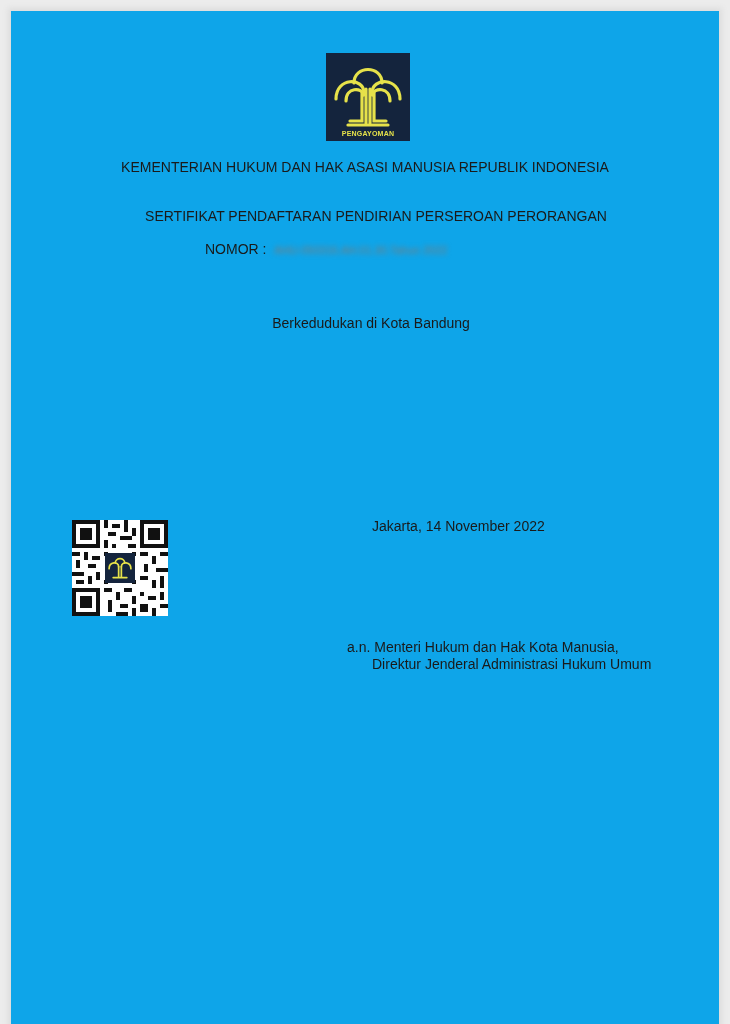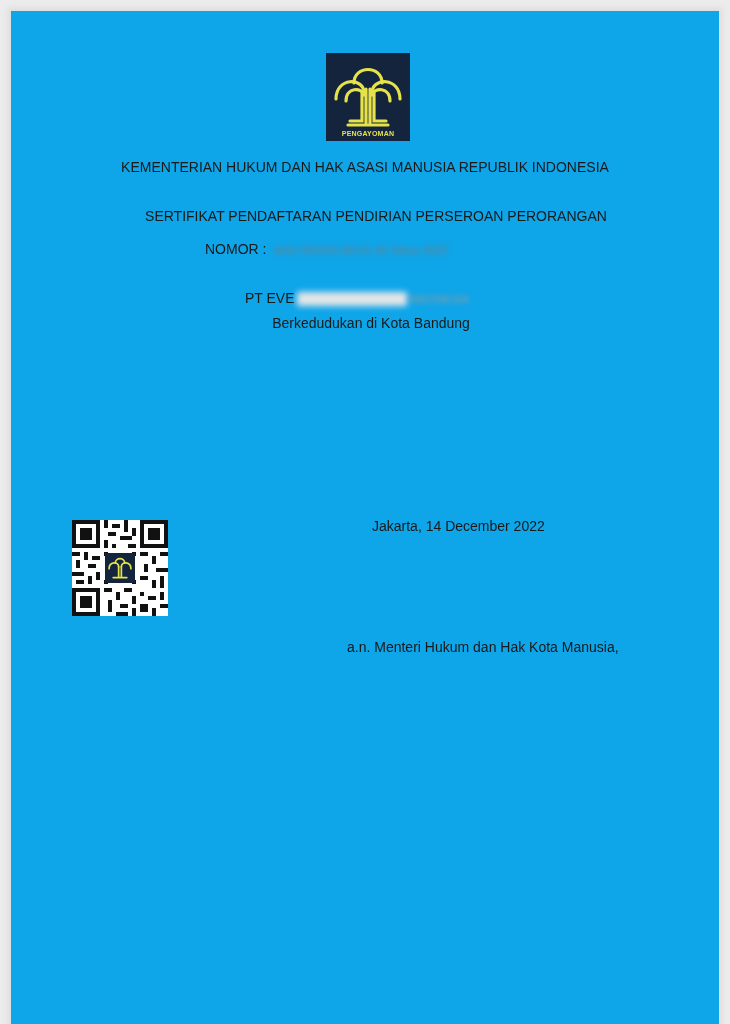--- a/index.html
+++ b/index.html
@@ -95,23 +95,20 @@
   </div>
 
   <div class="abs center t14" style="top:148px;">KEMENTERIAN HUKUM DAN HAK ASASI MANUSIA REPUBLIK INDONESIA</div>
   <div class="abs center t14" style="top:197px;padding-left:22px;">SERTIFIKAT PENDAFTARAN PENDIRIAN PERSEROAN PERORANGAN</div>
 
   <div class="abs t14" style="left:194px; top:230px;">
     <span>NOMOR :</span>
     <span class="blur" style="margin-left:4px; font-size:11px;">AHU-050316.AH.01.30.Tahun 2022</span>
   </div>
 
-  <div class="abs t14" style="left:234px; top:279px;">
-    <span>PT EVE</span><span class="blur-box" style="width:110px; height:14px; margin-left:2px;"></span><span class="blur" style="font-size:11px; color:#999; margin-left:2px;">INDONESIA</span>
-  </div>
   <div class="abs center t14" style="top:304px; padding-left:12px;">Berkedudukan di Kota Bandung</div>
 
 
   <div class="qr">
     <svg width="96" height="96" viewBox="0 0 24 24" shape-rendering="crispEdges">
       <rect width="24" height="24" fill="#fff"></rect>
       <g fill="#111">
 
         <path d="M0 0h7v7H0z M1 1v5h5V1z" fill-rule="evenodd"></path>
         <rect x="2" y="2" width="3" height="3"></rect>
@@ -171,20 +168,21 @@
         <g fill="none" stroke="#e6e24a" stroke-width="5" stroke-linecap="round">
           <path d="M28 30 C28 12, 56 12, 56 30"></path>
           <path d="M10 46 C10 24, 38 24, 38 40"></path>
           <path d="M46 40 C46 24, 74 24, 74 46"></path>
           <path d="M38 40 L38 70 M46 40 L46 70 M22 72 L62 72"></path>
         </g>
       </svg>
     </div>
   </div>
 
-  <div class="abs t14" style="left:361px; top:507px;">Jakarta, 14 December 2022</div>
+  <div class="abs t14" style="left:361px; top:507px;">Jakarta, 14 November 2022</div>
 
   <div class="abs t14" style="left:336px; top:628px;">
     <span>a.n.</span>
     <span>Menteri Hukum dan Hak Kota Manusia,</span>
   </div>
+  <div class="abs t14" style="left:361px; top:645px;">Direktur Jenderal Administrasi Hukum Umum</div>
 
 </div>
 
 </body></html>

